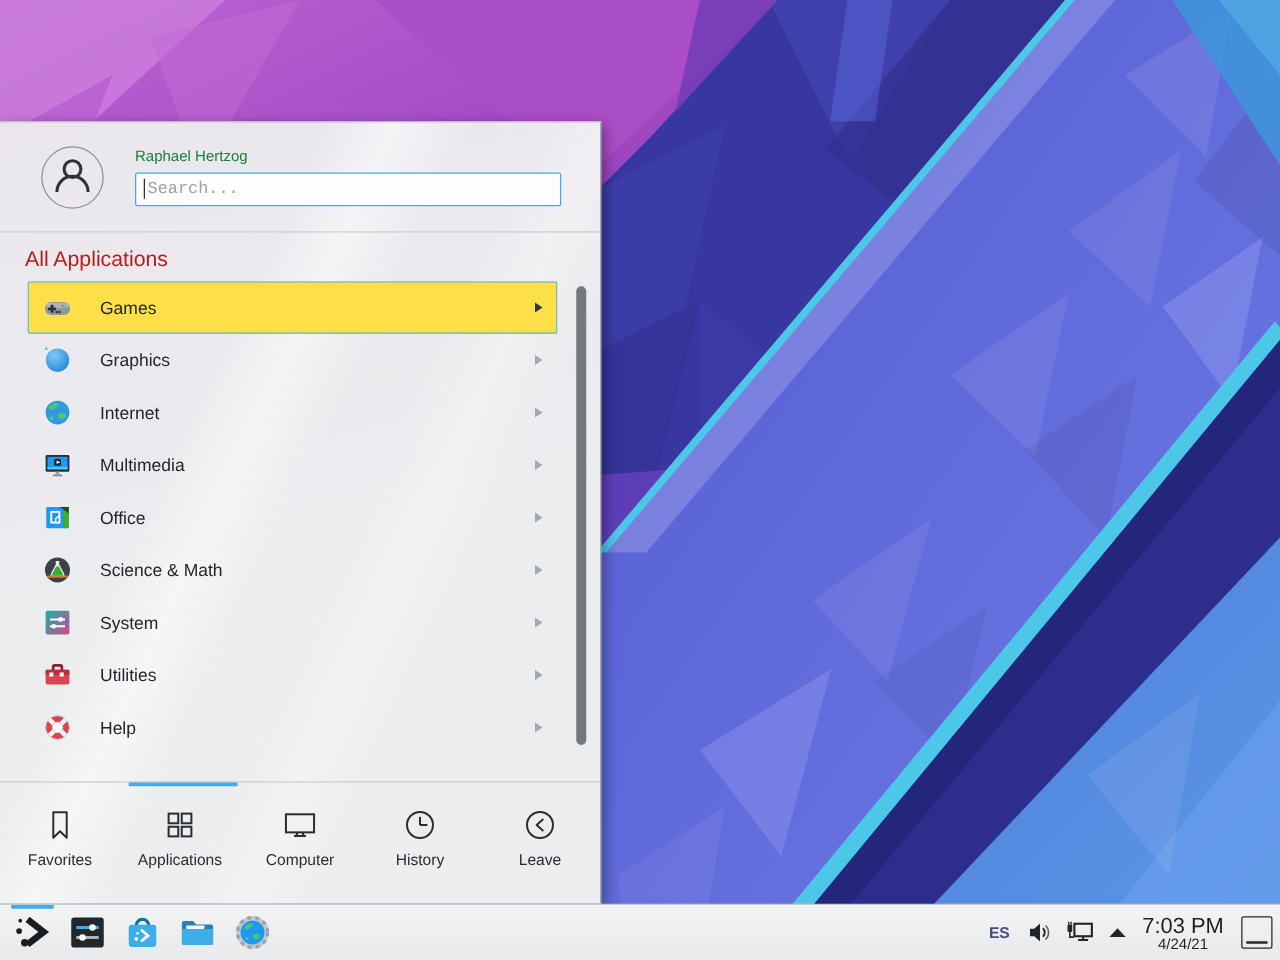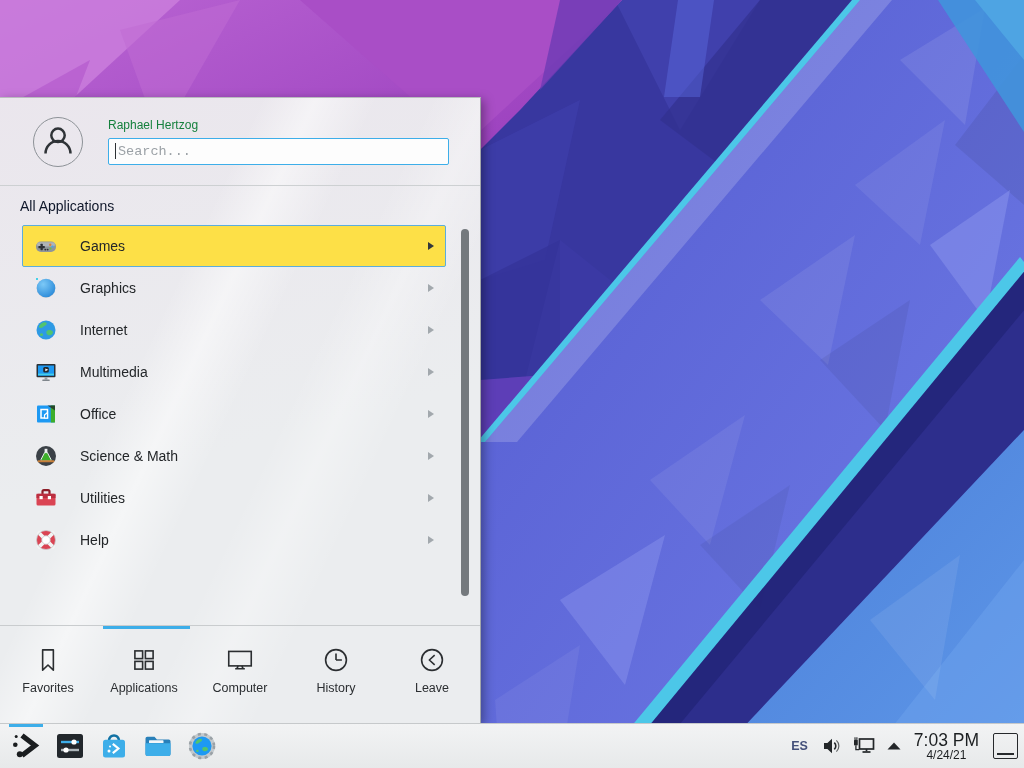--- a/index.html
+++ b/index.html
@@ -26,21 +26,21 @@
             align-items:center; justify-content:center; background:transparent; }
   .header-col { margin-left:25px; display:flex; flex-direction:column; }
   .user-name { font-size:12px; color:#15803d; margin-bottom:6px; }
   .search-wrap { position:relative; width:341px; height:27px; }
   .search-input { width:100%; height:100%; border:1px solid #3daee9; border-radius:2px;
                   background:#fdfdfd; font-size:13.5px; padding-left:9px; color:#232629;
                   font-family:Liberation Mono, monospace; outline:none; }
   .search-input::placeholder { color:#9ba1a6; }
   .search-caret { position:absolute; left:7px; top:5px; width:1px; height:16px; background:#2c3033; }
 
-  .section-label { position:absolute; left:20px; top:100px; font-size:14px; color:#0f172a; }
+  .section-label { position:absolute; left:20px; top:100px; font-size:17px; color:#b91c1c; }
 
   .menu-list { position:absolute; left:22px; top:127px; width:424px; height:400px; overflow:hidden; }
   .menu-item { position:relative; height:42px; display:flex; align-items:center;
                border:1px solid transparent; border-radius:2px; padding-left:11px; cursor:default; }
   .menu-item.selected { background:#fde047; border-color:#5caddc; }
   .menu-item .mi-icon { width:24px; height:24px; flex:0 0 24px; }
   .menu-item .mi-label { margin-left:22px; font-size:14px; color:#232629; }
   .menu-item .mi-arrow { position:absolute; right:11px; top:50%; margin-top:-4.5px; width:0; height:0;
                border-left:6px solid #a2a8ad; border-top:4.5px solid transparent; border-bottom:4.5px solid transparent; }
   .menu-item.selected .mi-arrow { border-left-color:#33383c; }
@@ -226,20 +226,37 @@
           <span class="mi-arrow"></span>
         </div>
         <div class="menu-item">
           <span class="mi-icon"><svg viewBox="0 0 24 24">
               <circle cx="12" cy="12" r="10" fill="#3b4147"></circle>
               <rect x="10.6" y="4.8" width="2.8" height="4.2" fill="#eceff1"></rect>
               <path d="M10.6 8.6l-3.5 6.7a1.25 1.25 0 0 0 1.1 1.85h7.6a1.25 1.25 0 0 0 1.1-1.85L13.4 8.6z" fill="#3dae2b" stroke="#eceff1" stroke-width="1"></path>
               <rect x="3.6" y="16.3" width="16.8" height="1.9" rx=".9" fill="#c77f3a"></rect>
             </svg></span>
           <span class="mi-label">Science &amp; Math</span>
+          <span class="mi-arrow"></span>
+        </div>
+        <div class="menu-item">
+          <span class="mi-icon"><svg viewBox="0 0 24 24">
+              <defs>
+                <linearGradient id="gs" x1="0" y1="0" x2="1" y2="1">
+                  <stop offset="0" stop-color="#12b5a5"></stop>
+                  <stop offset="1" stop-color="#d64590"></stop>
+                </linearGradient>
+              </defs>
+              <rect x="2.5" y="2.5" width="19" height="19" rx="1.5" fill="url(#gs)"></rect>
+              <line x1="6" y1="9.5" x2="18" y2="9.5" stroke="#fff" stroke-width="1.6"></line>
+              <circle cx="14.5" cy="9.5" r="1.9" fill="#fff"></circle>
+              <line x1="6" y1="15" x2="18" y2="15" stroke="#fff" stroke-width="1.6"></line>
+              <circle cx="9" cy="15" r="1.9" fill="#fff"></circle>
+            </svg></span>
+          <span class="mi-label">System</span>
           <span class="mi-arrow"></span>
         </div>
         <div class="menu-item">
           <span class="mi-icon"><svg viewBox="0 0 24 24">
               <rect x="8.5" y="4.2" width="7" height="5" rx="1.4" fill="none" stroke="#8c1d28" stroke-width="2.2"></rect>
               <rect x="2.5" y="7.8" width="19" height="11.7" rx="1.5" fill="#da4453"></rect>
               <rect x="2.5" y="7.8" width="19" height="4.2" fill="#bb2f40"></rect>
               <rect x="5.5" y="10" width="3.2" height="3.2" fill="#fff"></rect>
               <rect x="13.8" y="10" width="3.2" height="3.2" fill="#fff"></rect>
             </svg></span>

